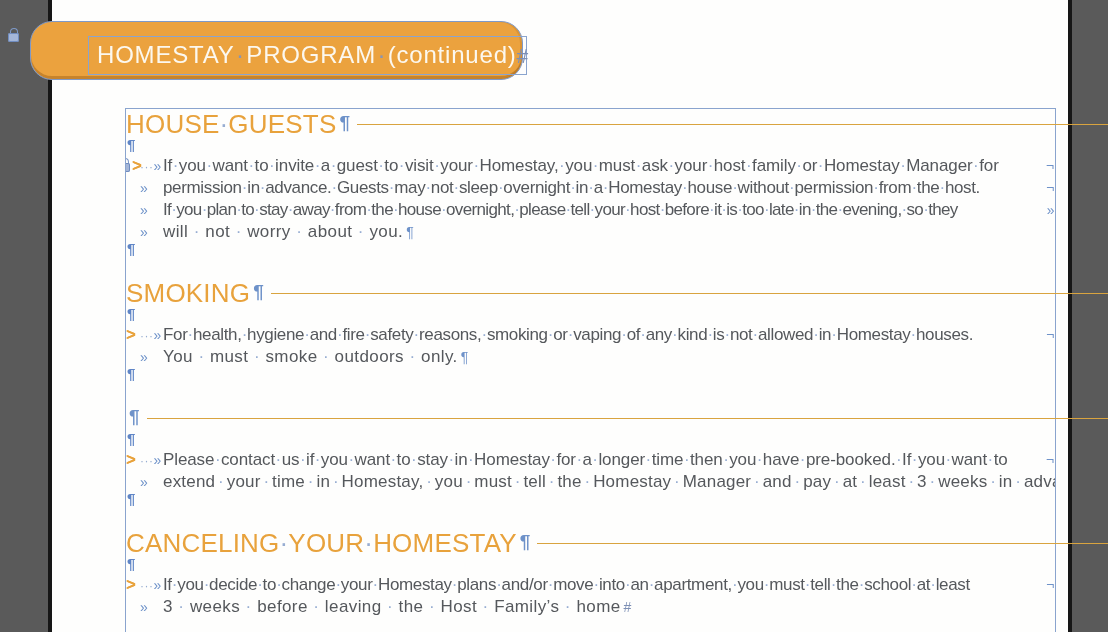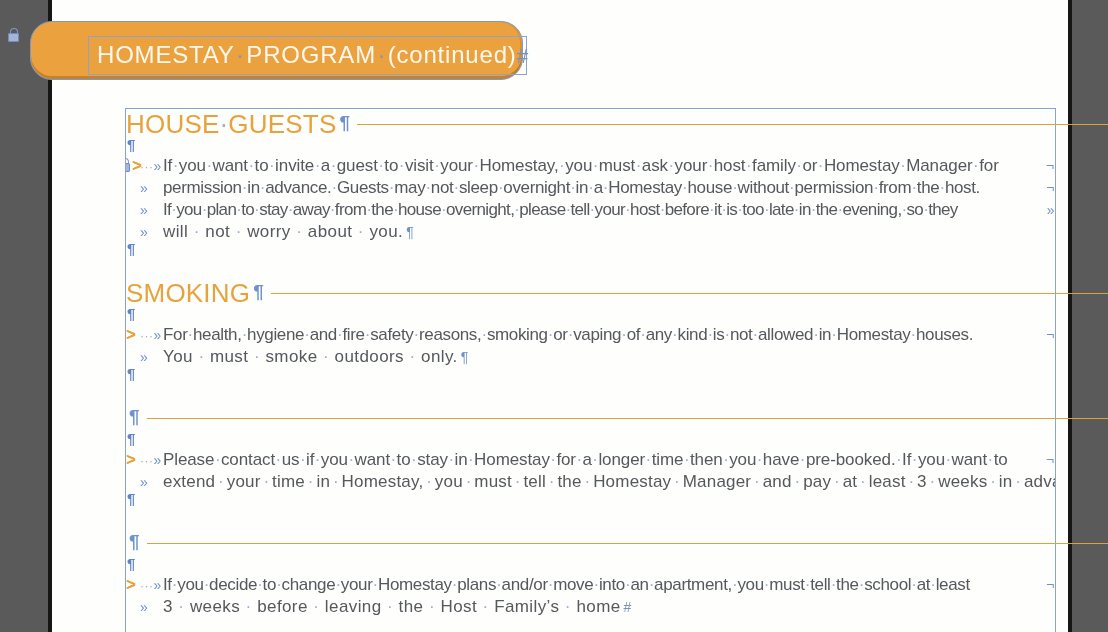--- a/index.html
+++ b/index.html
@@ -125,20 +125,21 @@
         <span class="pc">¶</span>
       </div>
       <div class="para">
         <div class="bline fit-tight"><span class="bullet">&gt;</span><span class="lead"><span class="dots">···</span><span class="tb">»</span></span><span class="btext">Please<span class="sp">·</span>contact<span class="sp">·</span>us<span class="sp">·</span>if<span class="sp">·</span>you<span class="sp">·</span>want<span class="sp">·</span>to<span class="sp">·</span>stay<span class="sp">·</span>in<span class="sp">·</span>Homestay<span class="sp">·</span>for<span class="sp">·</span>a<span class="sp">·</span>longer<span class="sp">·</span>time<span class="sp">·</span>then<span class="sp">·</span>you<span class="sp">·</span>have<span class="sp">·</span>pre-booked.<span class="sp">·</span>If<span class="sp">·</span>you<span class="sp">·</span>want<span class="sp">·</span>to</span><span class="endmark abs">¬</span></div>
         <div class="bline fit-loose"><span class="lead"><span class="tb">»</span></span><span class="btext">extend<span class="sp">·</span>your<span class="sp">·</span>time<span class="sp">·</span>in<span class="sp">·</span>Homestay,<span class="sp">·</span>you<span class="sp">·</span>must<span class="sp">·</span>tell<span class="sp">·</span>the<span class="sp">·</span>Homestay<span class="sp">·</span>Manager<span class="sp">·</span>and<span class="sp">·</span>pay<span class="sp">·</span>at<span class="sp">·</span>least<span class="sp">·</span>3<span class="sp">·</span>weeks<span class="sp">·</span>in<span class="sp">·</span>advance.</span></div>
       </div>
       <div class="erow">
         <span class="pc">¶</span>
       </div>
       <div class="hrow spaced">
+        <span class="htxt">CANCELING<span class="sp">·</span>YOUR<span class="sp">·</span>HOMESTAY</span>
         <span class="hpc">¶</span>
         <div class="rule"></div>
       </div>
       <div class="erow">
         <span class="pc">¶</span>
       </div>
       <div class="para">
         <div class="bline fit-vtight"><span class="bullet">&gt;</span><span class="lead"><span class="dots">···</span><span class="tb">»</span></span><span class="btext">If<span class="sp">·</span>you<span class="sp">·</span>decide<span class="sp">·</span>to<span class="sp">·</span>change<span class="sp">·</span>your<span class="sp">·</span>Homestay<span class="sp">·</span>plans<span class="sp">·</span>and/or<span class="sp">·</span>move<span class="sp">·</span>into<span class="sp">·</span>an<span class="sp">·</span>apartment,<span class="sp">·</span>you<span class="sp">·</span>must<span class="sp">·</span>tell<span class="sp">·</span>the<span class="sp">·</span>school<span class="sp">·</span>at<span class="sp">·</span>least</span><span class="endmark abs">¬</span></div>
         <div class="bline fit-vloose"><span class="lead"><span class="tb">»</span></span><span class="btext">3<span class="sp">·</span>weeks<span class="sp">·</span>before<span class="sp">·</span>leaving<span class="sp">·</span>the<span class="sp">·</span>Host<span class="sp">·</span>Family’s<span class="sp">·</span>home</span><span class="endmark inline story">#</span></div>
       </div>

